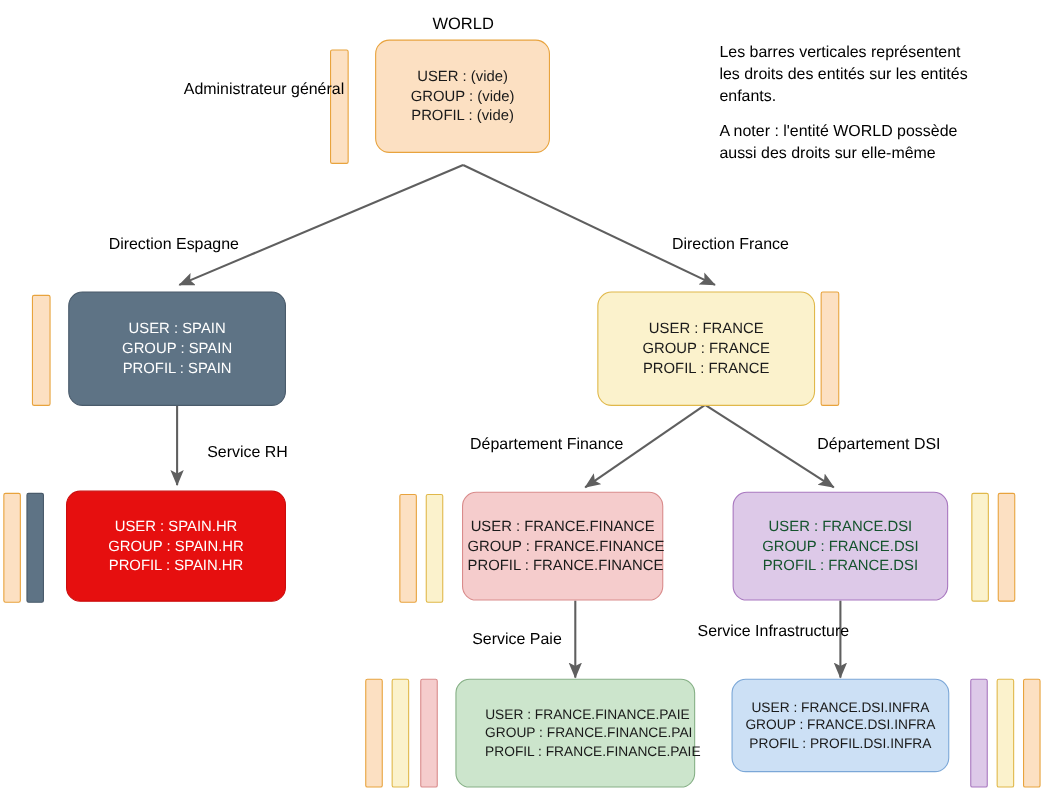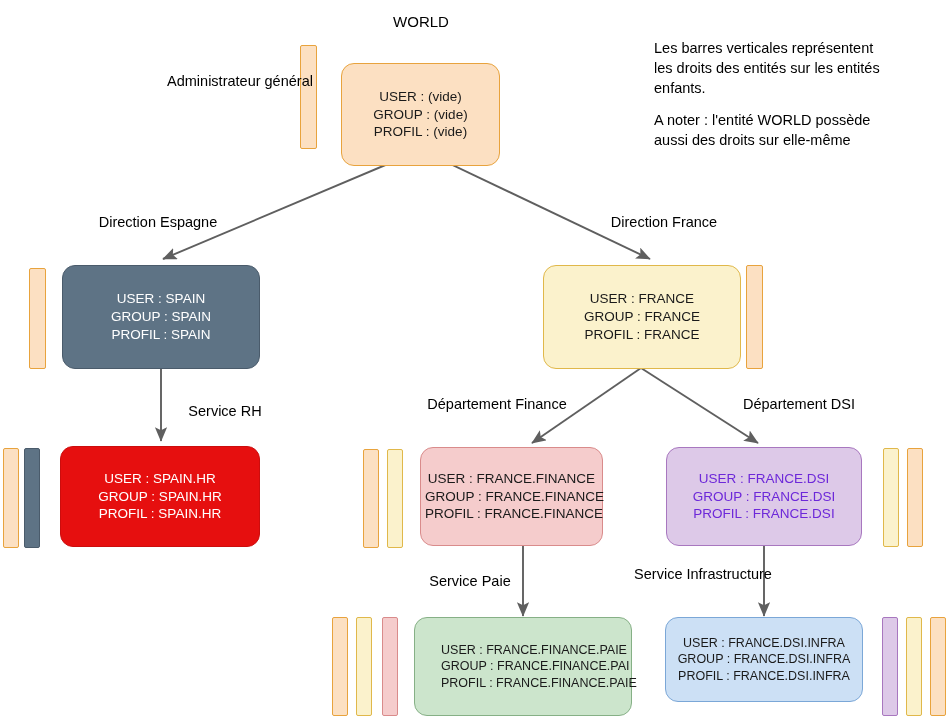--- a/index.html
+++ b/index.html
@@ -147,21 +147,21 @@
   <div class="bar" style="left: 907px; top: 448px; width: 16px; height: 99px; background: rgb(252, 224, 194); border: 1px solid rgb(232, 163, 61);"></div>
 
   <div class="bar" style="left: 332px; top: 617px; width: 16px; height: 99px; background: rgb(252, 224, 194); border: 1px solid rgb(232, 163, 61);"></div>
   <div class="bar" style="left: 356px; top: 617px; width: 16px; height: 99px; background: rgb(251, 242, 204); border: 1px solid rgb(224, 184, 74);"></div>
   <div class="bar" style="left: 382px; top: 617px; width: 16px; height: 99px; background: rgb(245, 204, 204); border: 1px solid rgb(217, 139, 139);"></div>
 
   <div class="bar" style="left: 882px; top: 617px; width: 16px; height: 99px; background: rgb(221, 201, 232); border: 1px solid rgb(168, 119, 191);"></div>
   <div class="bar" style="left: 906px; top: 617px; width: 16px; height: 99px; background: rgb(251, 242, 204); border: 1px solid rgb(224, 184, 74);"></div>
   <div class="bar" style="left: 930px; top: 617px; width: 16px; height: 99px; background: rgb(252, 224, 194); border: 1px solid rgb(232, 163, 61);"></div>
 
-  <div class="node" style="left: 341px; top: 63px; width: 159px; height: 103px; background: rgb(252, 224, 194); border-color: rgb(232, 163, 61); color: rgb(26, 26, 26);">
+  <div class="node" style="left: 341px; top: 36px; width: 159px; height: 103px; background: rgb(252, 224, 194); border-color: rgb(232, 163, 61); color: rgb(26, 26, 26);">
     <div class="lines">
         <div>USER : (vide)</div>
         <div>GROUP : (vide)</div>
         <div>PROFIL : (vide)</div>
       </div>
   </div>
 
   <div class="node" style="left: 62px; top: 265px; width: 198px; height: 104px; background: rgb(94, 115, 133); border-color: rgb(74, 91, 107); color: rgb(255, 255, 255);">
     <div class="lines">
         <div>USER : SPAIN</div>
@@ -187,37 +187,37 @@
   </div>
 
   <div class="node" style="left: 420px; top: 447px; width: 183px; height: 99px; background: rgb(245, 204, 204); border-color: rgb(217, 139, 139); color: rgb(26, 26, 26);">
     <div class="lines">
         <div>USER : FRANCE.FINANCE</div>
         <div>GROUP : FRANCE.FINANCE</div>
         <div>PROFIL : FRANCE.FINANCE</div>
       </div>
   </div>
 
-  <div class="node" style="left: 666px; top: 447px; width: 196px; height: 99px; background: rgb(221, 201, 232); border-color: rgb(168, 119, 191); color: #6d28d9;">
+  <div class="node" style="left: 666px; top: 447px; width: 196px; height: 99px; background: rgb(221, 201, 232); border-color: rgb(168, 119, 191); color: #14532d;">
     <div class="lines">
         <div>USER : FRANCE.DSI</div>
         <div>GROUP : FRANCE.DSI</div>
         <div>PROFIL : FRANCE.DSI</div>
       </div>
   </div>
 
   <div class="node" style="left: 414px; top: 617px; width: 218px; height: 99px; font-size: 12.5px; background: rgb(204, 229, 204); border-color: rgb(134, 176, 134); color: rgb(26, 26, 26); padding-left: 22px;">
     <div class="lines">
         <div>USER : FRANCE.FINANCE.PAIE</div>
         <div>GROUP : FRANCE.FINANCE.PAI</div>
         <div>PROFIL : FRANCE.FINANCE.PAIE</div>
       </div>
   </div>
 
   <div class="node" style="left: 665px; top: 617px; width: 198px; height: 85px; font-size: 12.5px; background: rgb(204, 224, 245); border-color: rgb(123, 167, 215); color: rgb(26, 26, 26);">
     <div class="lines">
         <div>USER : FRANCE.DSI.INFRA</div>
         <div>GROUP : FRANCE.DSI.INFRA</div>
-        <div>PROFIL : FRANCE.DSI.INFRA</div>
+        <div>PROFIL : PROFIL.DSI.INFRA</div>
       </div>
   </div>
 
 </div>
 
 </body></html>

